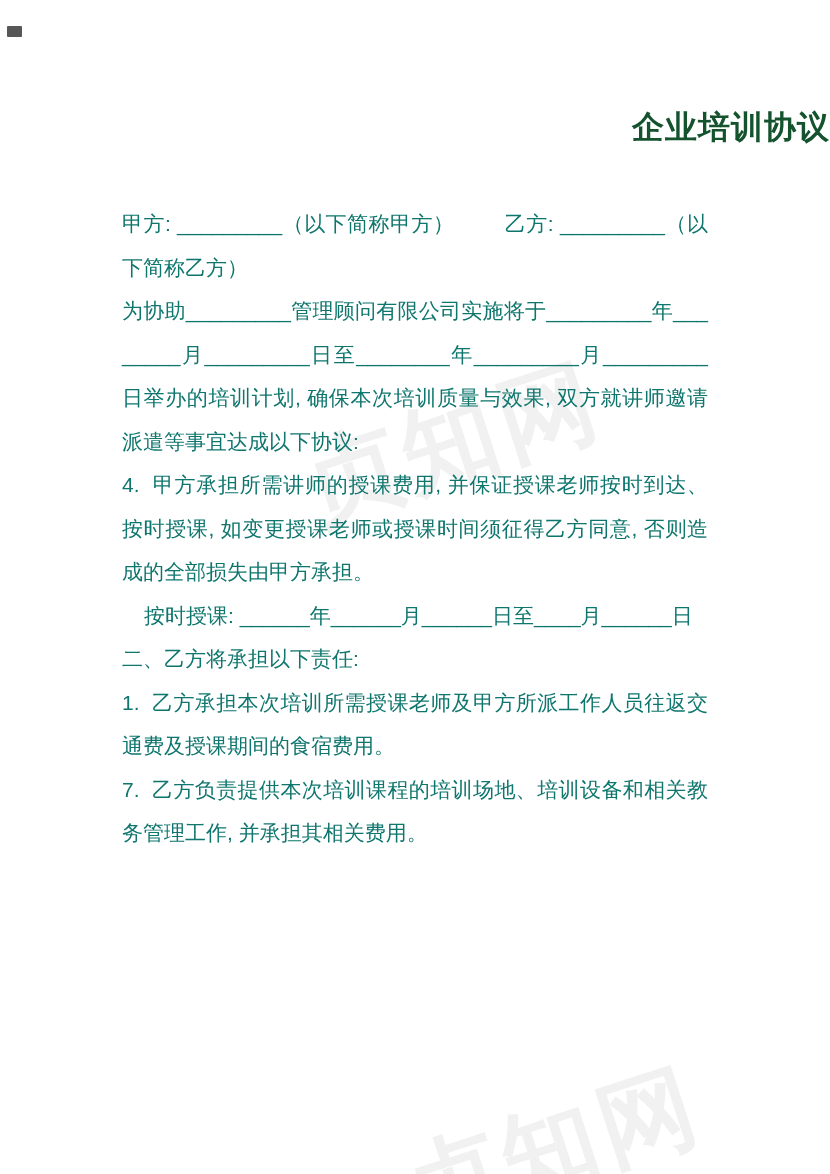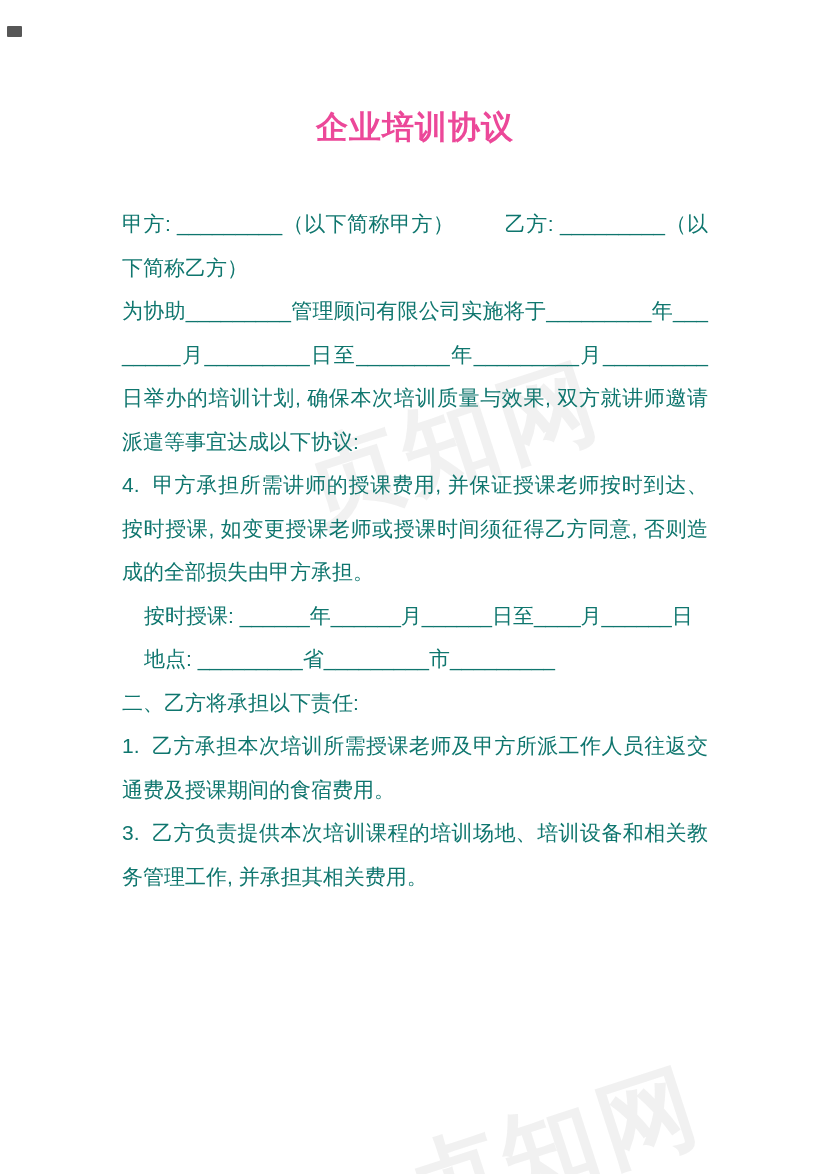--- a/index.html
+++ b/index.html
@@ -20,24 +20,24 @@
     left: 7px;
     top: 26px;
     width: 15px;
     height: 11px;
     background: #3a3a3a;
     opacity: 0.85;
     border-radius: 1px;
   }
   .title {
     margin-top: 106px;
-    text-align: center;
+    text-align: right;
     font-size: 32px;
     font-weight: bold;
-    color: #ec4899;
+    color: #14532d;
     letter-spacing: 1px;
   }
   .content {
     position: relative;
     margin: 52px auto 0 auto;
     width: 586px;
     z-index: 2;
   }
   .para {
     font-size: 21px;
@@ -82,18 +82,17 @@
   <div class="watermark wm-bottom">贞知网</div>
 
   <h1 class="title">企业培训协议</h1>
 
   <div class="content">
 
   <p class="para">甲方: _________（以下简称甲方）        乙方: _________（以下简称乙方）</p>
       <p class="para">为协助_________管理顾问有限公司实施将于_________年________月_________日至________年_________月_________日举办的培训计划, 确保本次培训质量与效果, 双方就讲师邀请派遣等事宜达成以下协议:</p>
       <p class="para">4.  甲方承担所需讲师的授课费用, 并保证授课老师按时到达、按时授课, 如变更授课老师或授课时间须征得乙方同意, 否则造成的全部损失由甲方承担。</p>
       <p class="para indent">按时授课: ______年______月______日至____月______日</p>
-      <p class="para indent">地点: _________省_________市_________</p>
       <p class="para">二、乙方将承担以下责任:</p>
       <p class="para">1.  乙方承担本次培训所需授课老师及甲方所派工作人员往返交通费及授课期间的食宿费用。</p>
-      <p class="para">3.  乙方负责提供本次培训课程的培训场地、培训设备和相关教务管理工作, 并承担其相关费用。</p>
+      <p class="para">7.  乙方负责提供本次培训课程的培训场地、培训设备和相关教务管理工作, 并承担其相关费用。</p>
     </div>
 </div>
 
 </body></html>

